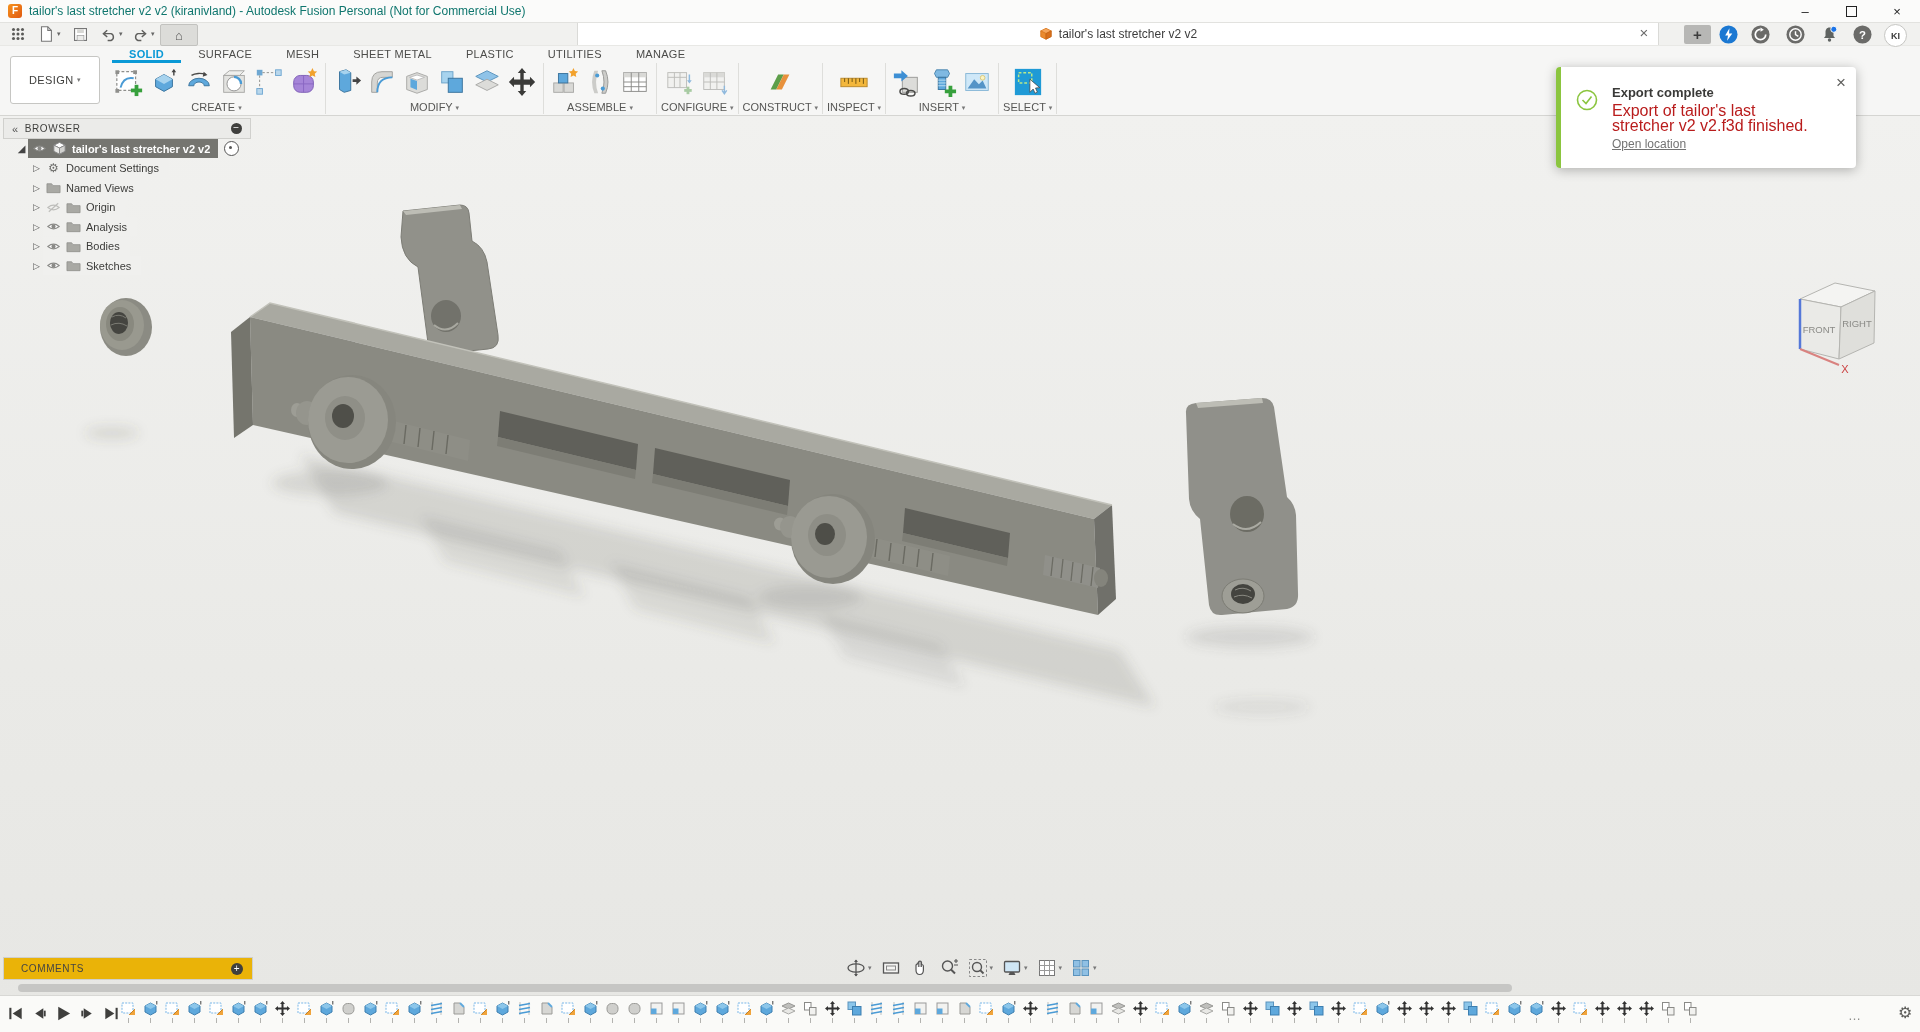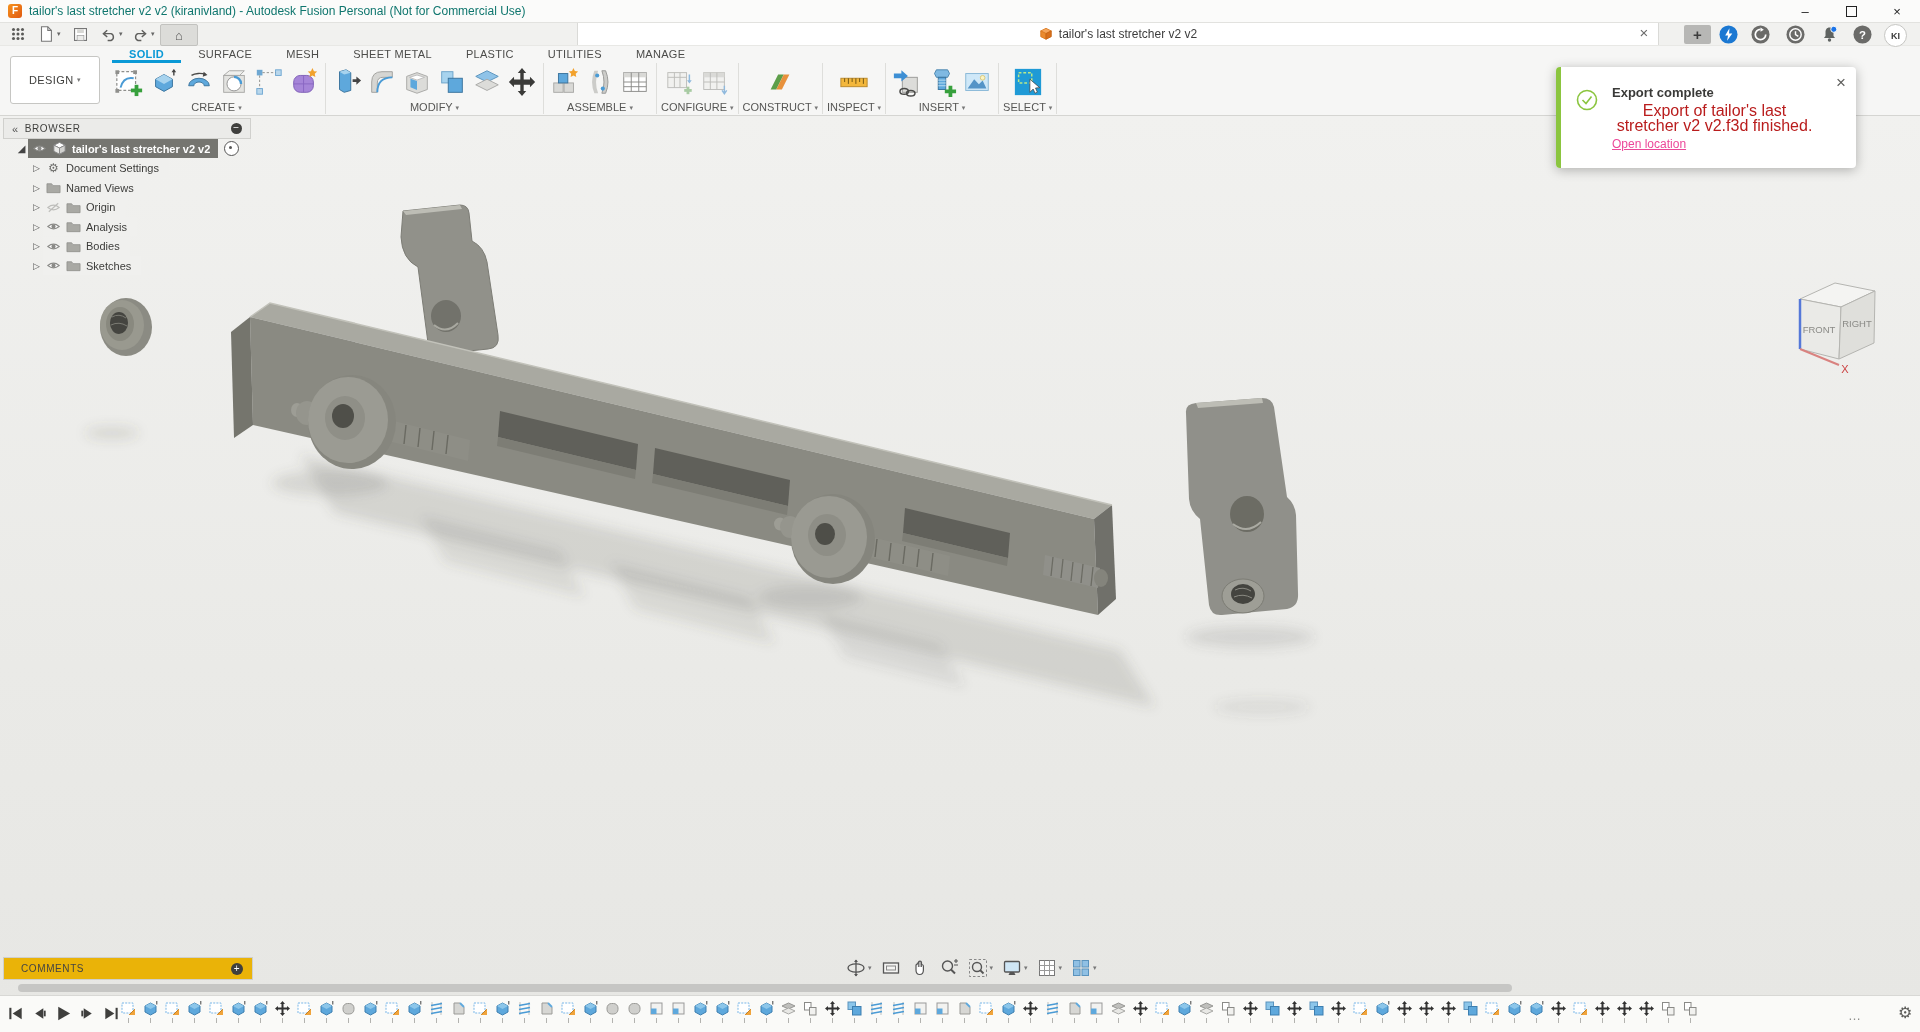--- a/index.html
+++ b/index.html
@@ -53,26 +53,26 @@
   .brow .exp{width:13px;text-align:center;color:#555;font-size:9px;margin-left:27px;}
   .brow.root .exp{margin-left:12px;color:#444;font-size:10px;}
   .rowbody{display:flex;align-items:center;background:#f0f0ee;padding:2px 10px 2px 3px;gap:5px;}
   .brow.root .rowbody{background:#757570;color:#fff;font-weight:bold;padding:2px 8px 2px 4px;}
   .bicon{width:15px;height:15px;flex:0 0 15px;}
   .gear-glyph{font-size:12px;color:#6e6e6b;line-height:14px;width:15px;text-align:center;}
   .target{width:13px;height:13px;border-radius:50%;border:1.5px solid #555;margin-left:6px;position:relative;background:#fff;}
   .target::after{content:"";position:absolute;left:3.5px;top:3.5px;width:3px;height:3px;border-radius:50%;background:#555;}
 
   
-  #notification{position:absolute;left:1556px;top:67px;width:300px;height:101px;background:#fff;border-radius:4px;box-shadow:0 2px 12px rgba(0,0,0,.28);z-index:45;text-align:center;}
+  #notification{position:absolute;left:1556px;top:67px;width:300px;height:101px;background:#fff;border-radius:4px;box-shadow:0 2px 12px rgba(0,0,0,.28);z-index:45;}
   #notif-bar{position:absolute;left:0;top:0;width:5px;height:101px;background:#8bc53f;border-radius:4px 0 0 4px;}
   #notif-check{position:absolute;left:20px;top:22px;}
   #notif-title{position:absolute;left:56px;top:18px;font-size:13px;font-weight:bold;color:#3a3a38;}
   #notif-body{position:absolute;left:56px;top:36px;width:205px;font-size:16px;color:#b91c1c;line-height:15px;}
-  #notif-link{position:absolute;left:56px;top:70px;font-size:12px;color:#ec4899;text-decoration:underline;}
+  #notif-link{position:absolute;left:56px;top:70px;font-size:12px;color:#737373;text-decoration:underline;}
   #notif-close{position:absolute;right:10px;top:6px;font-size:17px;color:#5f5f5d;}
 
   
   #viewcube{position:absolute;left:1775px;top:146px;z-index:20;}
 
   
   #comments-bar{position:absolute;left:3px;top:957px;width:248px;height:21px;background:#eab308;border:1px solid #cfcfcc;display:flex;align-items:center;font-size:10px;color:#454543;letter-spacing:.6px;z-index:25;}
   #comments-label{margin-left:17px;}
   #comments-plus{margin-left:auto;margin-right:9px;width:12px;height:12px;border-radius:50%;background:#3f3f3d;color:#fff;font-size:10px;line-height:12px;text-align:center;}
 

